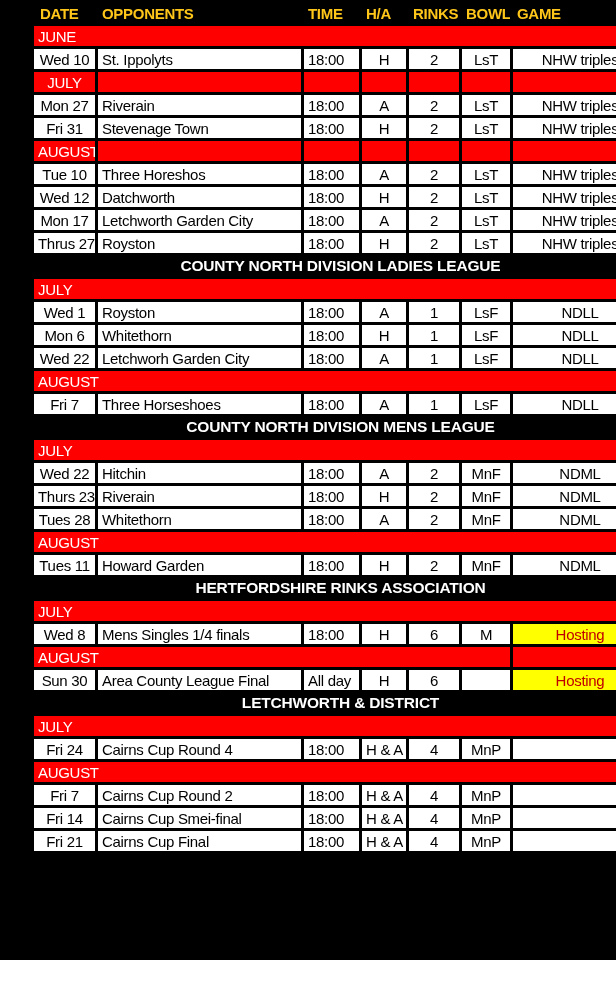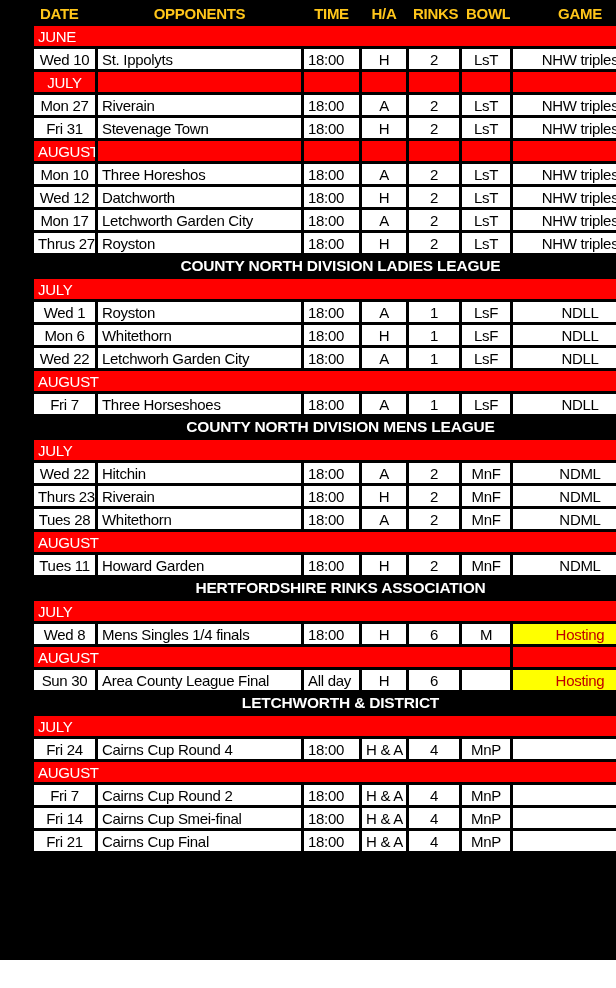--- a/index.html
+++ b/index.html
@@ -21,21 +21,21 @@
     padding: 0 4px;
     white-space: nowrap;
     overflow: hidden;
     letter-spacing: -0.3px;
     vertical-align: middle;
   }
   tr.col-header-row td {
     background: #000000;
     color: var(--gold, #FFC61A);
     font-weight: 700;
-    text-align: center;
+    text-align: left;
     font-size: 15px;
   }
   tr.col-header-row td.c-date { text-align: left; padding-left: 6px; }
   tr.section-row td {
     background: #000000;
     color: #ffffff;
     font-weight: 700;
     text-align: center;
     font-size: 15.5px;
     letter-spacing: -0.2px;
@@ -125,21 +125,21 @@
         <tr class="month-row">
           <td class="month-cell c-date">AUGUST</td>
           <td class="month-cell c-opponents"></td>
           <td class="month-cell c-time"></td>
           <td class="month-cell c-ha"></td>
           <td class="month-cell c-rinks"></td>
           <td class="month-cell c-type"></td>
           <td class="month-cell c-game"></td>
         </tr>
         <tr class="data-row">
-          <td class="c-date">Mon 10</td>
+          <td class="c-date">Tue 10</td>
           <td class="c-opponents">Three Horeshos</td>
           <td class="c-time">18:00</td>
           <td class="c-ha">A</td>
           <td class="c-rinks">2</td>
           <td class="c-type">LsT</td>
           <td class="c-game">NHW triples</td>
         </tr>
         <tr class="data-row">
           <td class="c-date">Wed 12</td>
           <td class="c-opponents">Datchworth</td>

